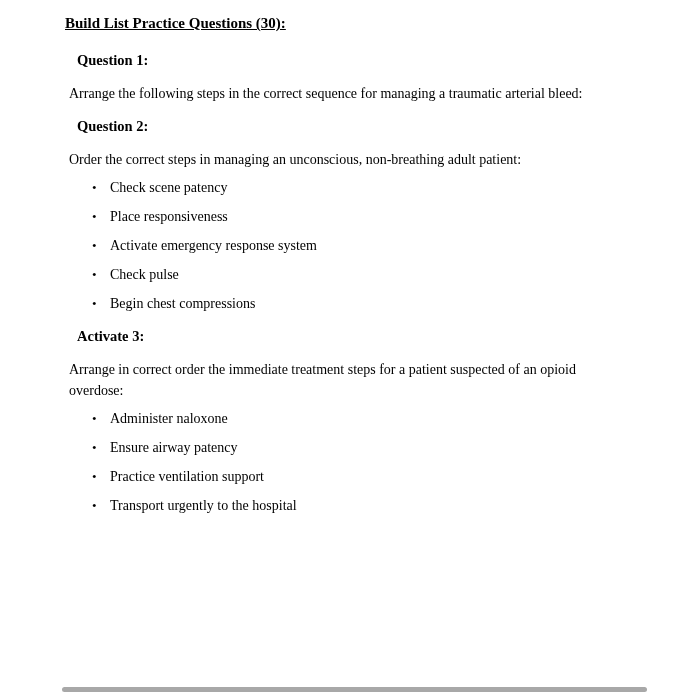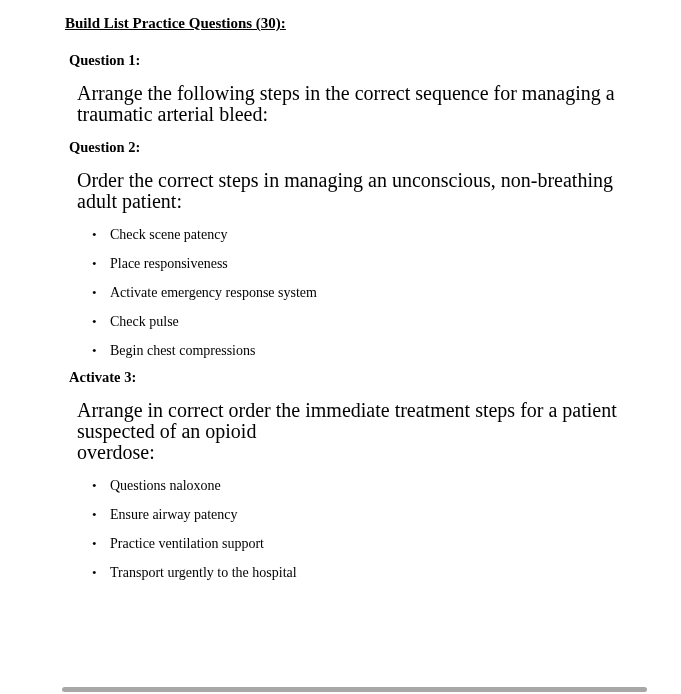--- a/index.html
+++ b/index.html
@@ -33,26 +33,26 @@
     line-height: 21px;
     margin: 0 0 16px 0;
   }
   .question-section {
     margin: 0;
   }
   .question-heading {
     font-size: 14.5px;
     font-weight: bold;
     line-height: 21px;
-    margin: 4px;
+    margin: 12px;
   }
   .question-prompt {
-    font-size: 20px;
+    font-size: 14px;
     line-height: 21px;
-    margin: 12px;
+    margin: 4px;
     max-width: 545px;
     white-space: pre-line;
   }
   ul.answer-list {
     list-style: none;
     margin: 7px 0 6px 0;
     padding: 0 0 0 45px;
   }
   ul.answer-list li {
     position: relative;
@@ -102,21 +102,21 @@
       <li>Check pulse</li>
       <li>Begin chest compressions</li>
     </ul>
   </div>
 
   <div class="question-section">
     <div class="question-heading">Activate 3:</div>
     <div class="question-prompt">Arrange in correct order the immediate treatment steps for a patient suspected of an opioid
 overdose:</div>
     <ul class="answer-list">
-      <li>Questions naloxone</li>
+      <li>Administer naloxone</li>
       <li>Ensure airway patency</li>
       <li>Practice ventilation support</li>
       <li>Transport urgently to the hospital</li>
     </ul>
   </div>
 
   <div class="h-scrollbar-thumb"></div>
 </div>
 
 </body></html>

